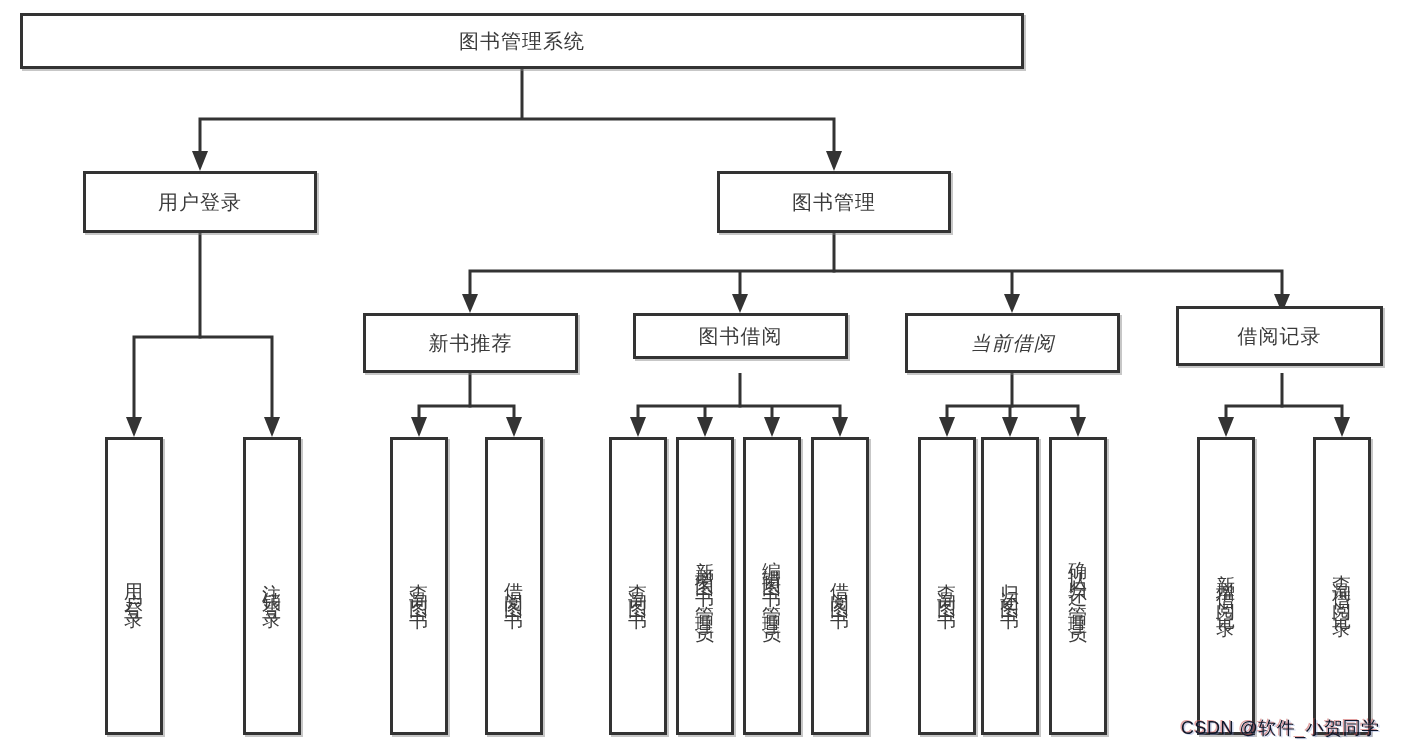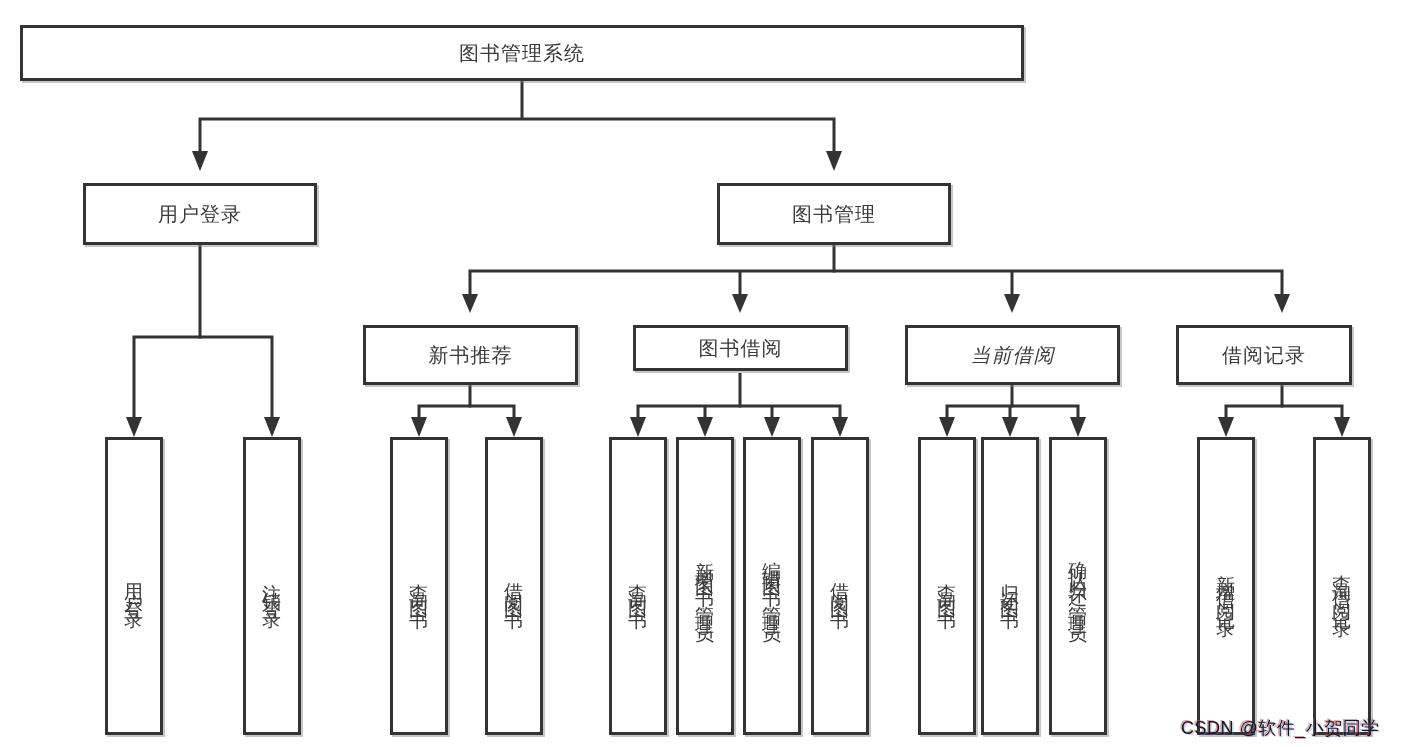--- a/index.html
+++ b/index.html
@@ -13,21 +13,21 @@
   #connectors{position:absolute;left:0;top:0;width:1405px;height:747px;}
   .node{
     position:absolute;
     box-sizing:border-box;
     background:#fff;
     border:3px solid #333;
     color:#3b3b3b;
     display:flex;align-items:center;justify-content:center;
     box-shadow:2px 2px 0 rgba(130,130,130,.45);
   }
-  .hbox{font-size:20px;letter-spacing:1px;margin-top:12px;}
+  .hbox{font-size:20px;letter-spacing:1px;}
   .vbox{width:58px;top:437px;height:298px;}
   .vbox span{
     writing-mode:vertical-rl;
     text-orientation:mixed;
     font-size:19px;
     letter-spacing:9px;
     line-height:1;
     color:#3b3b3b;
     white-space:nowrap;
   }
@@ -118,21 +118,21 @@
 
   <div class="node hbox" style="left:717px;top:171px;width:234px;height:62px;">
     <span>图书管理</span>
   </div>
   <div class="node hbox" style="left:633px;top:313px;width:215px;height:46px;">
     <span>图书借阅</span>
   </div>
   <div class="node hbox" style="left:905px;top:313px;width:215px;height:60px;font-style:italic;">
     <span>当前借阅</span>
   </div>
-  <div class="node hbox" style="left:1176px;top:313px;width:176px;height:60px;">
+  <div class="node hbox" style="left:1176px;top:306px;width:207px;height:60px;">
     <span>借阅记录</span>
   </div>
 
   <div class="node vbox" style="left:105px;">
     <span>用户登录</span>
   </div>
   <div class="node vbox" style="left:243px;">
     <span>注销登录</span>
   </div>
 

